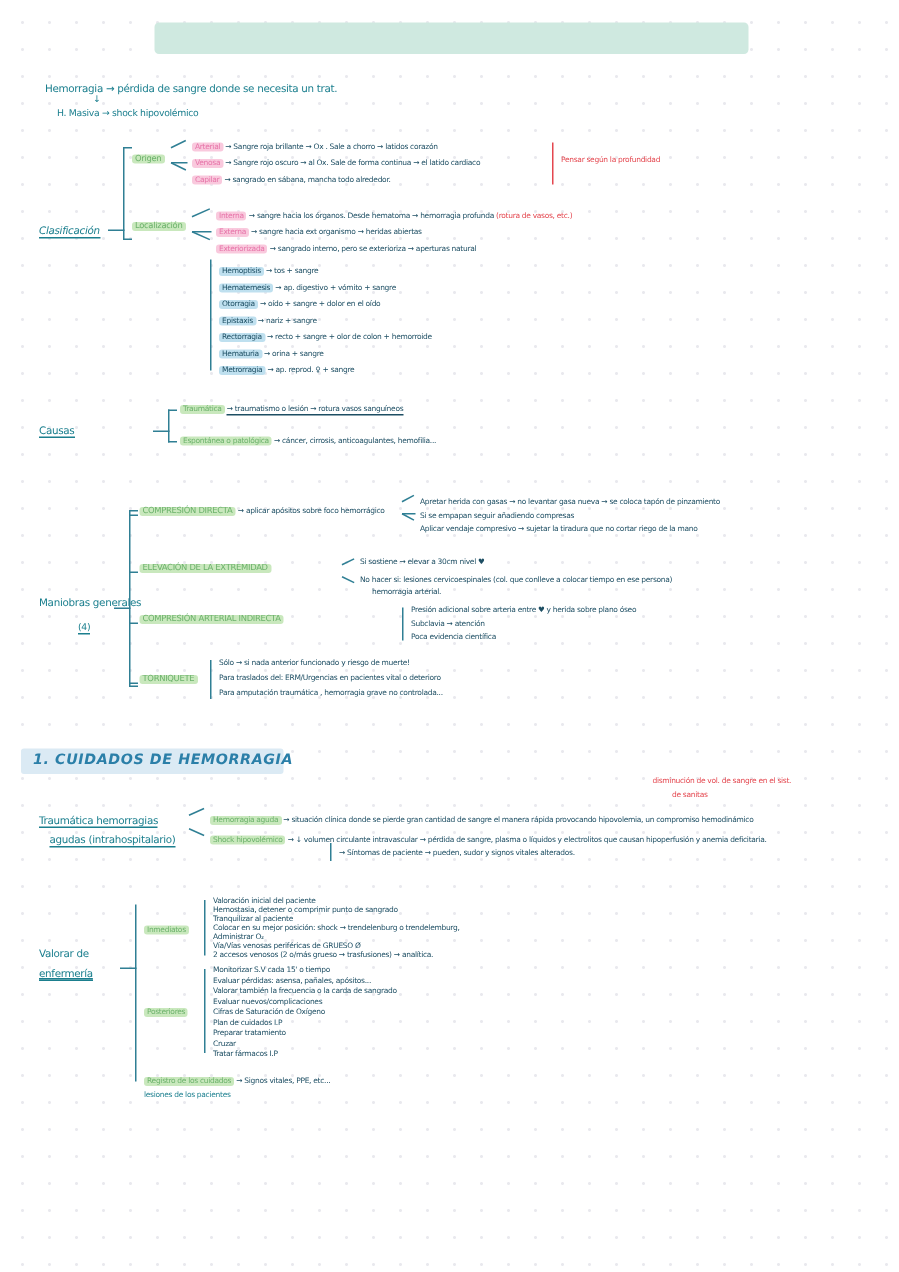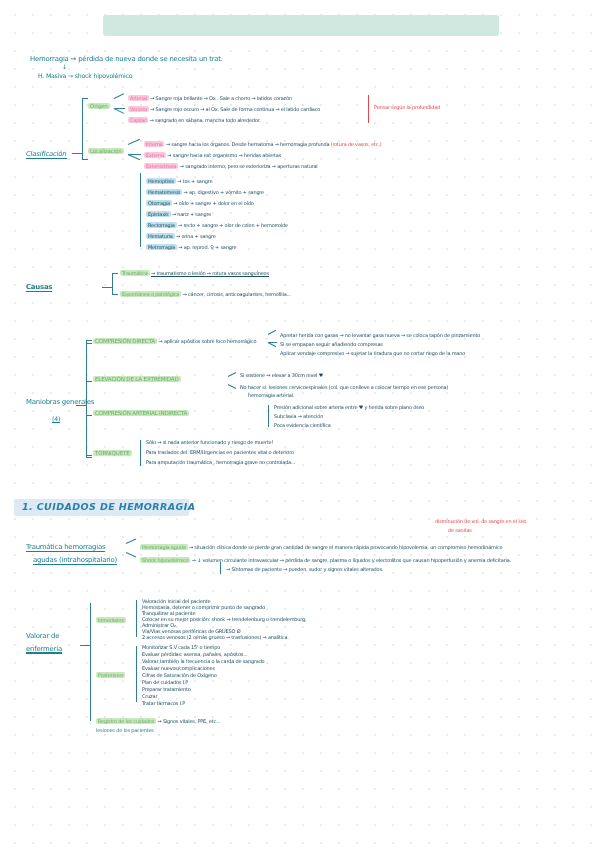--- a/index.html
+++ b/index.html
@@ -68,21 +68,21 @@
 </style>
 </head>
 <body>
 
 <div id="grid"></div>
 
 <div id="page">
 
   <div class="abs title-band"></div>
 
-  <div class="abs hw s12 t-teal" style="left:30px;top:55px;">Hemorragia → pérdida de nueva donde se necesita un trat.</div>
+  <div class="abs hw s12 t-teal" style="left:30px;top:55px;">Hemorragia → pérdida de sangre donde se necesita un trat.</div>
   <div class="abs hw s11 t-teal" style="left:62px;top:63px;">↓</div>
   <div class="abs hw s11 t-teal" style="left:38px;top:72px;">H. Masiva → shock hipovolémico</div>
 
   <div class="abs hw s12 t-teal ul-t" style="left:26px;top:150px;font-style:italic;">Clasificación</div>
 
   <div class="vline" style="left:82px;top:98px;height:62px;"></div>
   <div class="hline" style="left:82px;top:98px;width:6px;"></div>
   <div class="hline" style="left:82px;top:159px;width:6px;"></div>
   <div class="hline" style="left:72px;top:153px;width:11px;"></div>
 
@@ -157,21 +157,21 @@
   </div>
   <div class="abs hw s9" style="left:146px;top:233px;">
     <span class="hl hl-blu t-ink">Hematuria</span>
     <span class="t-ink">→ orina + sangre</span>
   </div>
   <div class="abs hw s9" style="left:146px;top:244px;">
     <span class="hl hl-blu t-ink">Metrorragia</span>
     <span class="t-ink">→ ap. reprod. ♀ + sangre</span>
   </div>
 
-  <div class="abs hw s12 t-teal ul-t" style="left:26px;top:283px;font-weight:bold;">Causas</div>
+  <div class="abs hw s12 t-teal ul-t" style="left:26px;top:283px;">Causas</div>
   <div class="vline" style="left:112px;top:273px;height:22px;"></div>
   <div class="hline" style="left:102px;top:287px;width:11px;"></div>
   <div class="hline" style="left:112px;top:273px;width:6px;"></div>
   <div class="hline" style="left:112px;top:294px;width:6px;"></div>
 
   <div class="abs hw s9" style="left:120px;top:270px;">
     <span class="hl hl-grn t-grn">Traumática</span>
     <span class="t-ink ul">→ traumatismo o lesión → rotura vasos sanguíneos</span>
   </div>
   <div class="abs hw s9" style="left:120px;top:291px;">

